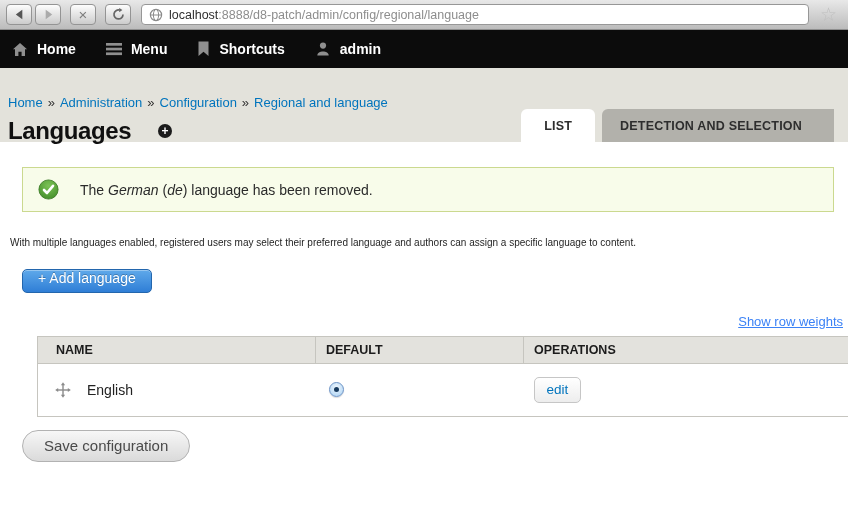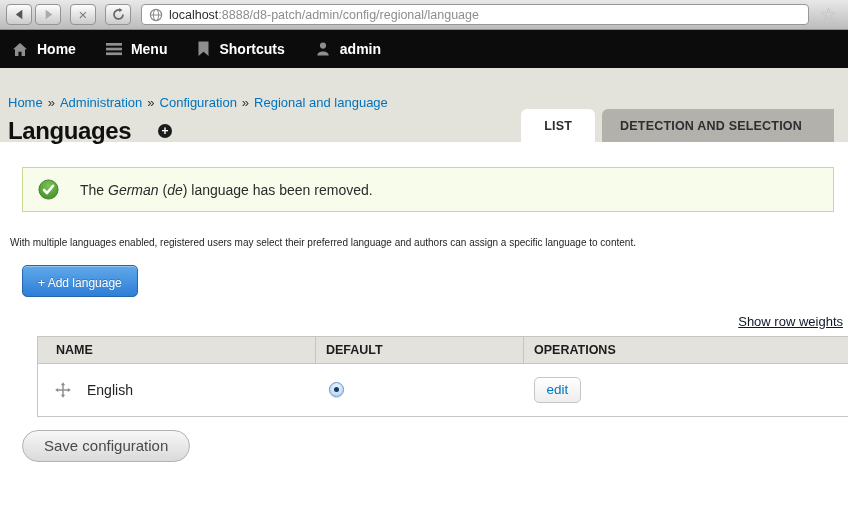--- a/index.html
+++ b/index.html
@@ -49,28 +49,28 @@
   
   .content { background:#fff; height:369px; padding:0 5px 0 8px; }
   .status { margin:25px 9px 0 14px; background:#f8fcea; border:1px solid #cbd98f;
     padding:11px 12px 11px 15px; display:flex; align-items:center; gap:21px;
     font-size:14px; color:#2b2b2b; }
   .status em { font-style:italic; }
   .description { margin:23px 0 0 2px; font-size:10px; color:#1f1f1f;
     max-width:795px; line-height:1.57; }
   .actions-row { margin:15px 0 0 14px; display:flex; align-items:center; height:31px; }
   .btn-add { background:linear-gradient(#5fa9ea,#2f7ed6); border:1px solid #2366ad;
-    border-radius:5px; color:#fff; font-size:12px; padding:10px 15px 6px;
+    border-radius:5px; color:#fff; font-size:14px; padding:0 15px 6px;
     font-family:inherit; cursor:pointer; text-shadow:0 -1px 0 rgba(0,0,0,0.25);
     box-shadow:inset 0 1px 0 rgba(255,255,255,0.35); }
   .annotation { margin-left:auto; margin-right:111px; color:#ff3b1e;
     border:4px solid #ff3b1e; border-radius:10px; padding:1px 10px 2px;
     font-size:17px; background:#fff; box-shadow:2px 3px 4px rgba(0,0,0,0.35); }
   .row-weights { text-align:right; margin-top:17px; font-size:13px; }
-  .row-weights a { color:#0f172a; text-decoration:underline;text-align:center; }
+  .row-weights a { color:#3b82f6; text-decoration:underline;text-align:center; }
 
   table.lang-table { margin:7px 0 0 29px; width:821px; border-collapse:collapse;
     border:1px solid #c6c5bf; }
   .lang-table th { background:#e3e2dd; border:1px solid #c6c5bf; text-align:left;
     font-weight:bold; font-size:12.5px; color:#1c1c1c; padding:6px 10px; }
   .lang-table th.col-name { width:278px; padding-left:18px; }
   .lang-table th.col-default { width:208px; }
   .lang-table td { border-top:1px solid #c6c5bf; padding:13px 10px; font-size:14px;
     color:#222; background:#fff; }
   .name-cell-inner { display:flex; align-items:center; gap:16px; padding-left:7px; }

